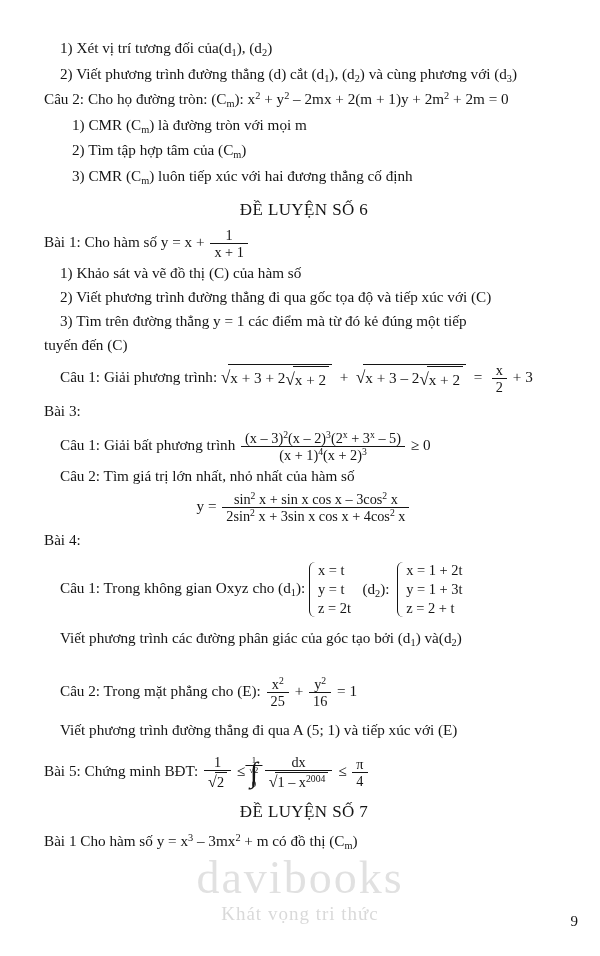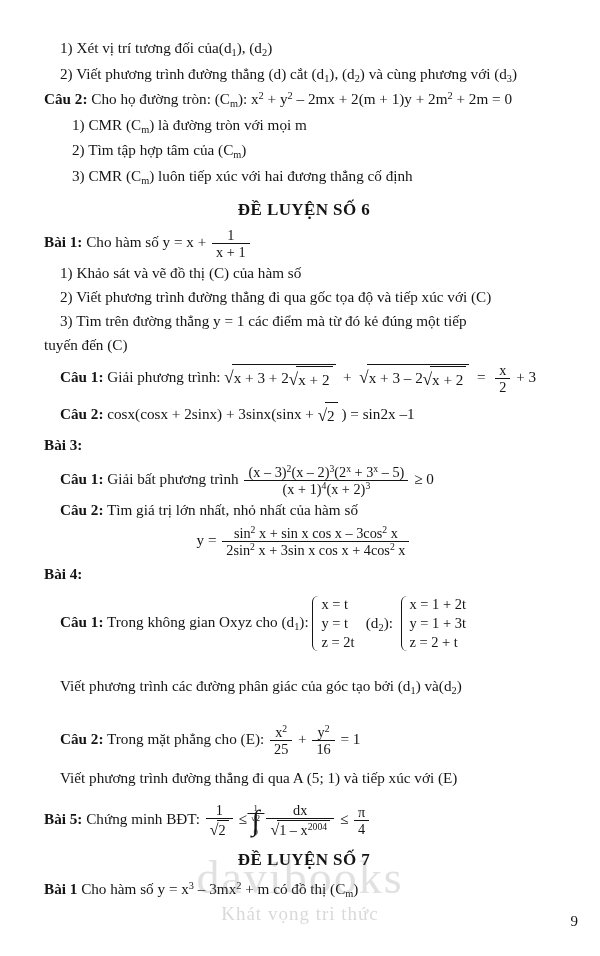--- a/index.html
+++ b/index.html
@@ -29,24 +29,24 @@
     width: 520px;
   }
   .line {
     font-size: 15.2px;
     line-height: 1.52;
     margin: 0 0 1px 0;
     white-space: nowrap;
   }
   .indent1 { padding-left: 16px; }
   .indent2 { padding-left: 28px; }
-  .b { font-weight: bold; }
+  .b { font-weight: normal; }
   .sect-title {
     text-align: center;
-    font-weight: bold;
+    font-weight: normal;
     font-size: 17px;
     letter-spacing: .4px;
     margin: 11px 0 7px 0;
   }
   sub {
     font-size: .68em;
     vertical-align: -0.28em;
   }
   sup {
     font-size: .68em;
@@ -198,24 +198,20 @@
       <span class="b">Câu 1:</span>
       <span>Giải phương trình:</span>
       <span class="sqrt"><span class="rad">√</span><span class="body">x + 3 + 2<span class="sqrt"><span class="rad">√</span><span class="body">x + 2</span></span></span></span>
       <span>&nbsp;+&nbsp;</span>
       <span class="sqrt"><span class="rad">√</span><span class="body">x + 3 – 2<span class="sqrt"><span class="rad">√</span><span class="body">x + 2</span></span></span></span>
       <span>&nbsp;=&nbsp;</span>
       <span class="frac"><span class="num">x</span><span class="den">2</span></span>
       <span>+ 3</span>
     </div>
 
-    <div class="line indent1" style="margin-top:7px">
-      <span class="b">Câu 2:</span>
-      <span>cosx(cosx + 2sinx) + 3sinx(sinx + <span class="sqrt"><span class="rad">√</span><span class="body">2</span></span> ) = sin2x –1</span>
-    </div>
 
     <div class="line" style="margin-top:4px">
       <span class="b">Bài 3:</span>
     </div>
 
     <div class="line indent1" style="margin-top:8px">
       <span class="b">Câu 1:</span>
       <span>Giải bất phương trình</span>
       <span class="frac">
         <span class="num">(x – 3)<sup>2</sup>(x – 2)<sup>3</sup>(2<sup>x</sup> + 3<sup>x</sup> – 5)</span>
@@ -250,21 +246,21 @@
         <span>z = 2t</span>
       </span>
       <span class="mid">&nbsp;&nbsp;<span>(d</span><sub>2</sub><span>):</span>&nbsp;</span>
       <span class="cases">
         <span>x = 1 + 2t</span>
         <span>y = 1 + 3t</span>
         <span>z = 2 + t</span>
       </span>
     </div>
 
-    <div class="line indent1" style="margin-top:22px">
+    <div class="line indent1" style="margin-top:8px">
       <span>Viết phương trình các đường phân giác của góc tạo bởi (d</span><sub>1</sub><span>) và(d</span><sub>2</sub><span>)</span>
     </div>
 
     <div class="line indent1" style="margin-top:26px">
       <span class="b">Câu 2:</span>
       <span>Trong mặt phẳng cho (E):</span>
       <span class="frac">
         <span class="num">x<sup>2</sup></span>
         <span class="den">25</span>
       </span>

